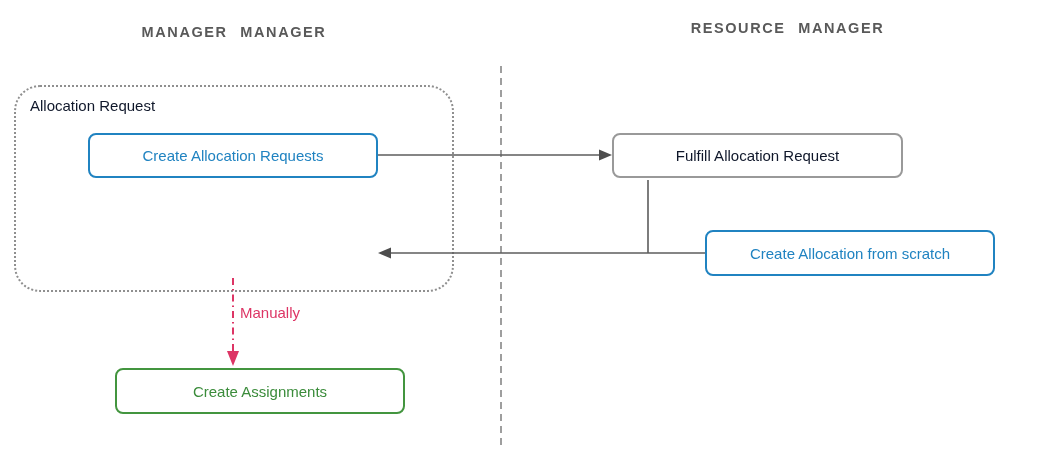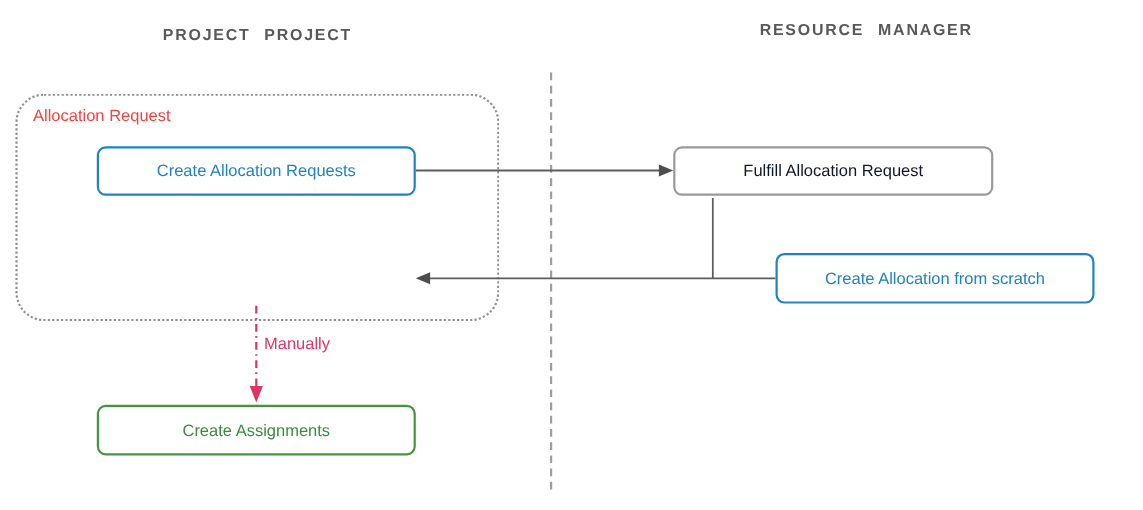--- a/index.html
+++ b/index.html
@@ -31,39 +31,39 @@
     border-radius: 26px;
     box-sizing: border-box;
     background: transparent;
   }
   .group.left  { left: 14px;  top: 85px; width: 440px; height: 207px; }
   .group.right { left: 567px; top: 77px; width: 441px; height: 222px; }
 
   .group-label {
     position: absolute;
     font-size: 15px;
-    color: #ef4444;
+    color: #0f172a;
   }
   .group-label.left  { left: 14px; top: 10px; }
   .group-label.right { right: 18px; top: 21px; color: #808080; }
 
   .node {
     position: absolute;
     box-sizing: border-box;
     border-radius: 8px;
     background: #ffffff;
     display: flex;
     align-items: center;
     justify-content: center;
     font-size: 15px;
     z-index: 3;
   }
   .node.primary { border: 2px solid #2083c1; color: #2083c1; }
   .node.muted   { border: 2px solid #999999; color: #0f172a; }
-  .node.success { border: 2px solid #43953f; color: #3b8c3b; }
+  .node.success { border: 2px solid #43953f; color: #3b8c3b; margin-left: 27px; }
 
   .node-car  { left: 88px;  top: 133px; width: 290px; height: 45px; }
   .node-far  { left: 612px; top: 133px; width: 291px; height: 45px; }
   .node-ra   { left: 88px;  top: 230px; width: 290px; height: 47px; }
   .node-cafs { left: 705px; top: 230px; width: 290px; height: 46px; }
   .node-ca   { left: 88px;  top: 368px; width: 290px; height: 46px; }
 
   .edges-overlay {
     position: absolute;
     left: 0; top: 0;
@@ -78,21 +78,21 @@
     font-size: 15px;
     color: #dd3565;
     z-index: 4;
   }
 </style>
 </head>
 <body>
 
 <div class="canvas">
 
-  <div class="lane-title left">PROJECT PROJECT</div>
+  <div class="lane-title left">MANAGER MANAGER</div>
   <div class="lane-title right">RESOURCE MANAGER</div>
 
   <div class="group left">
     <div class="group-label left">Allocation Request</div>
   </div>
 
   <svg class="edges-overlay" viewBox="0 0 1039 464" xmlns="http://www.w3.org/2000/svg">
 
     <line x1="501" y1="66" x2="501" y2="449" stroke="#9e9e9e" stroke-width="2" stroke-dasharray="7 5"></line>
 

